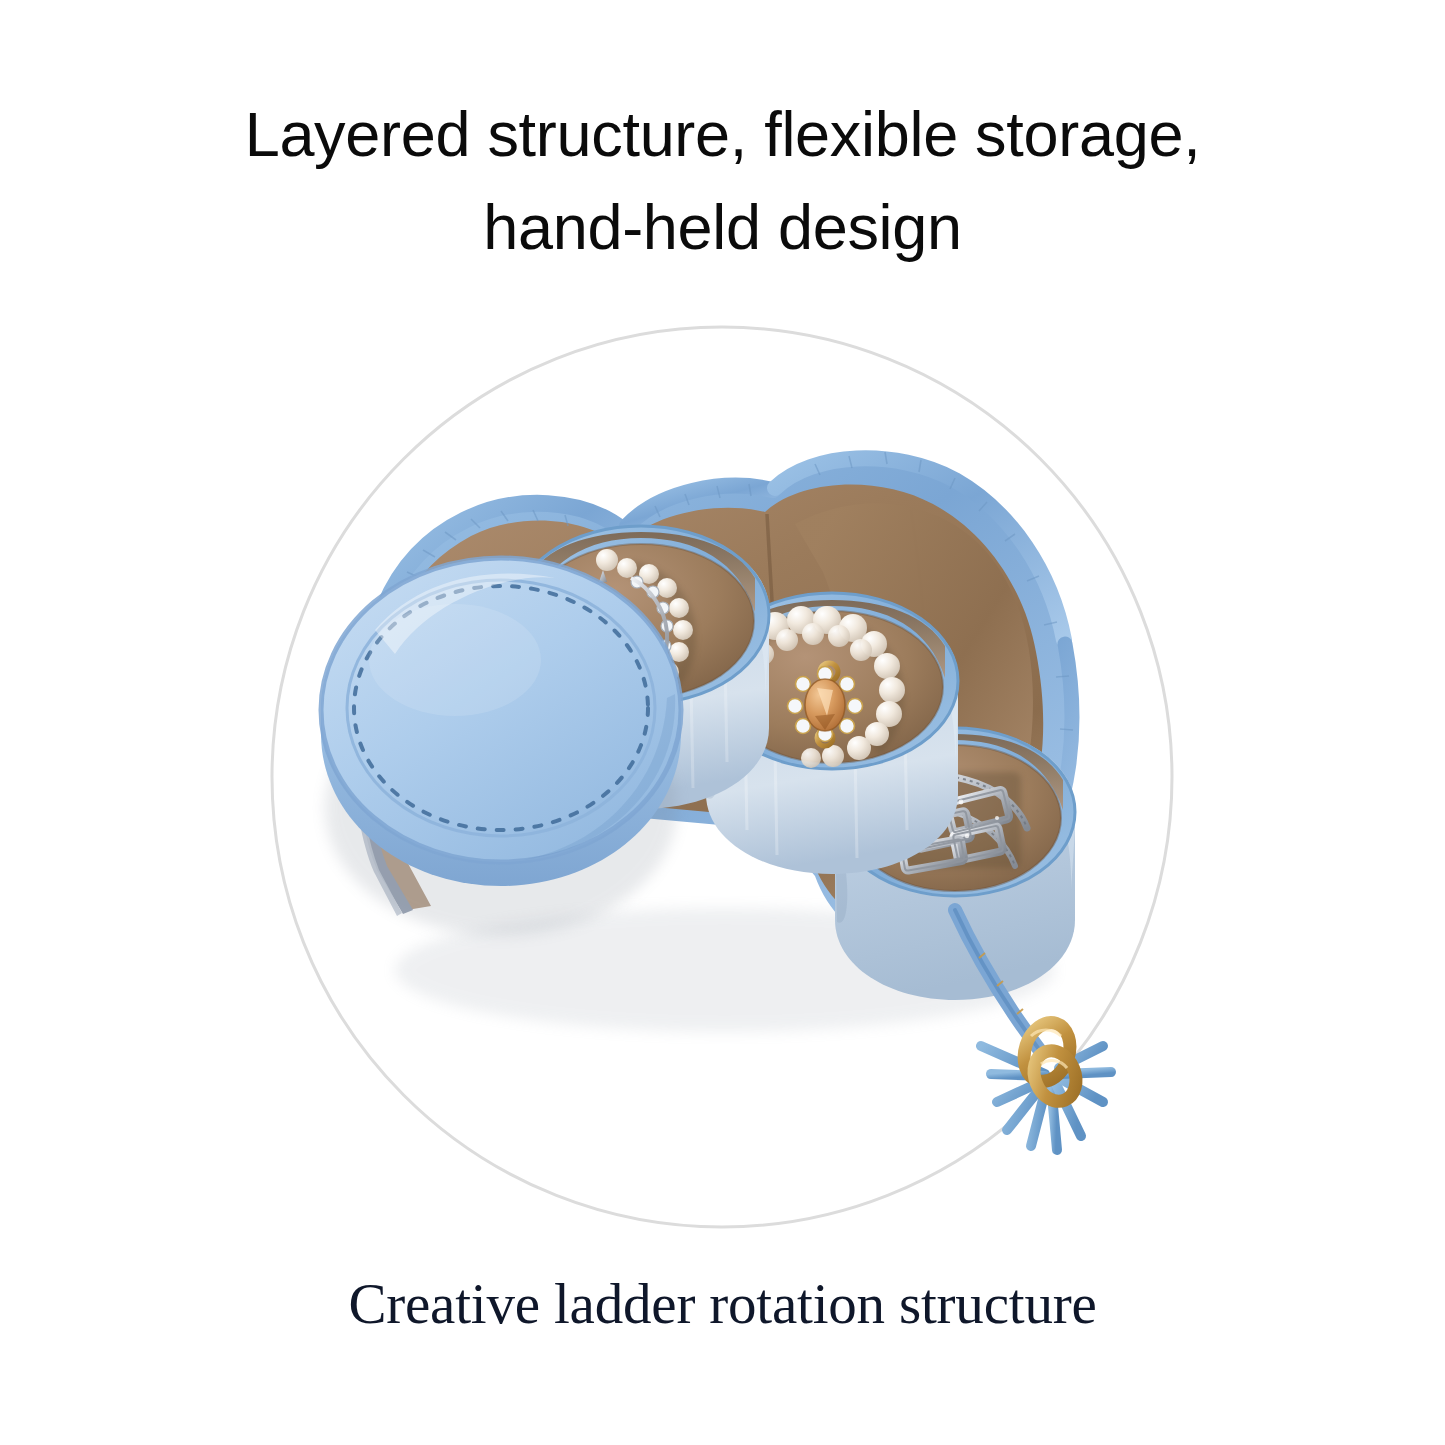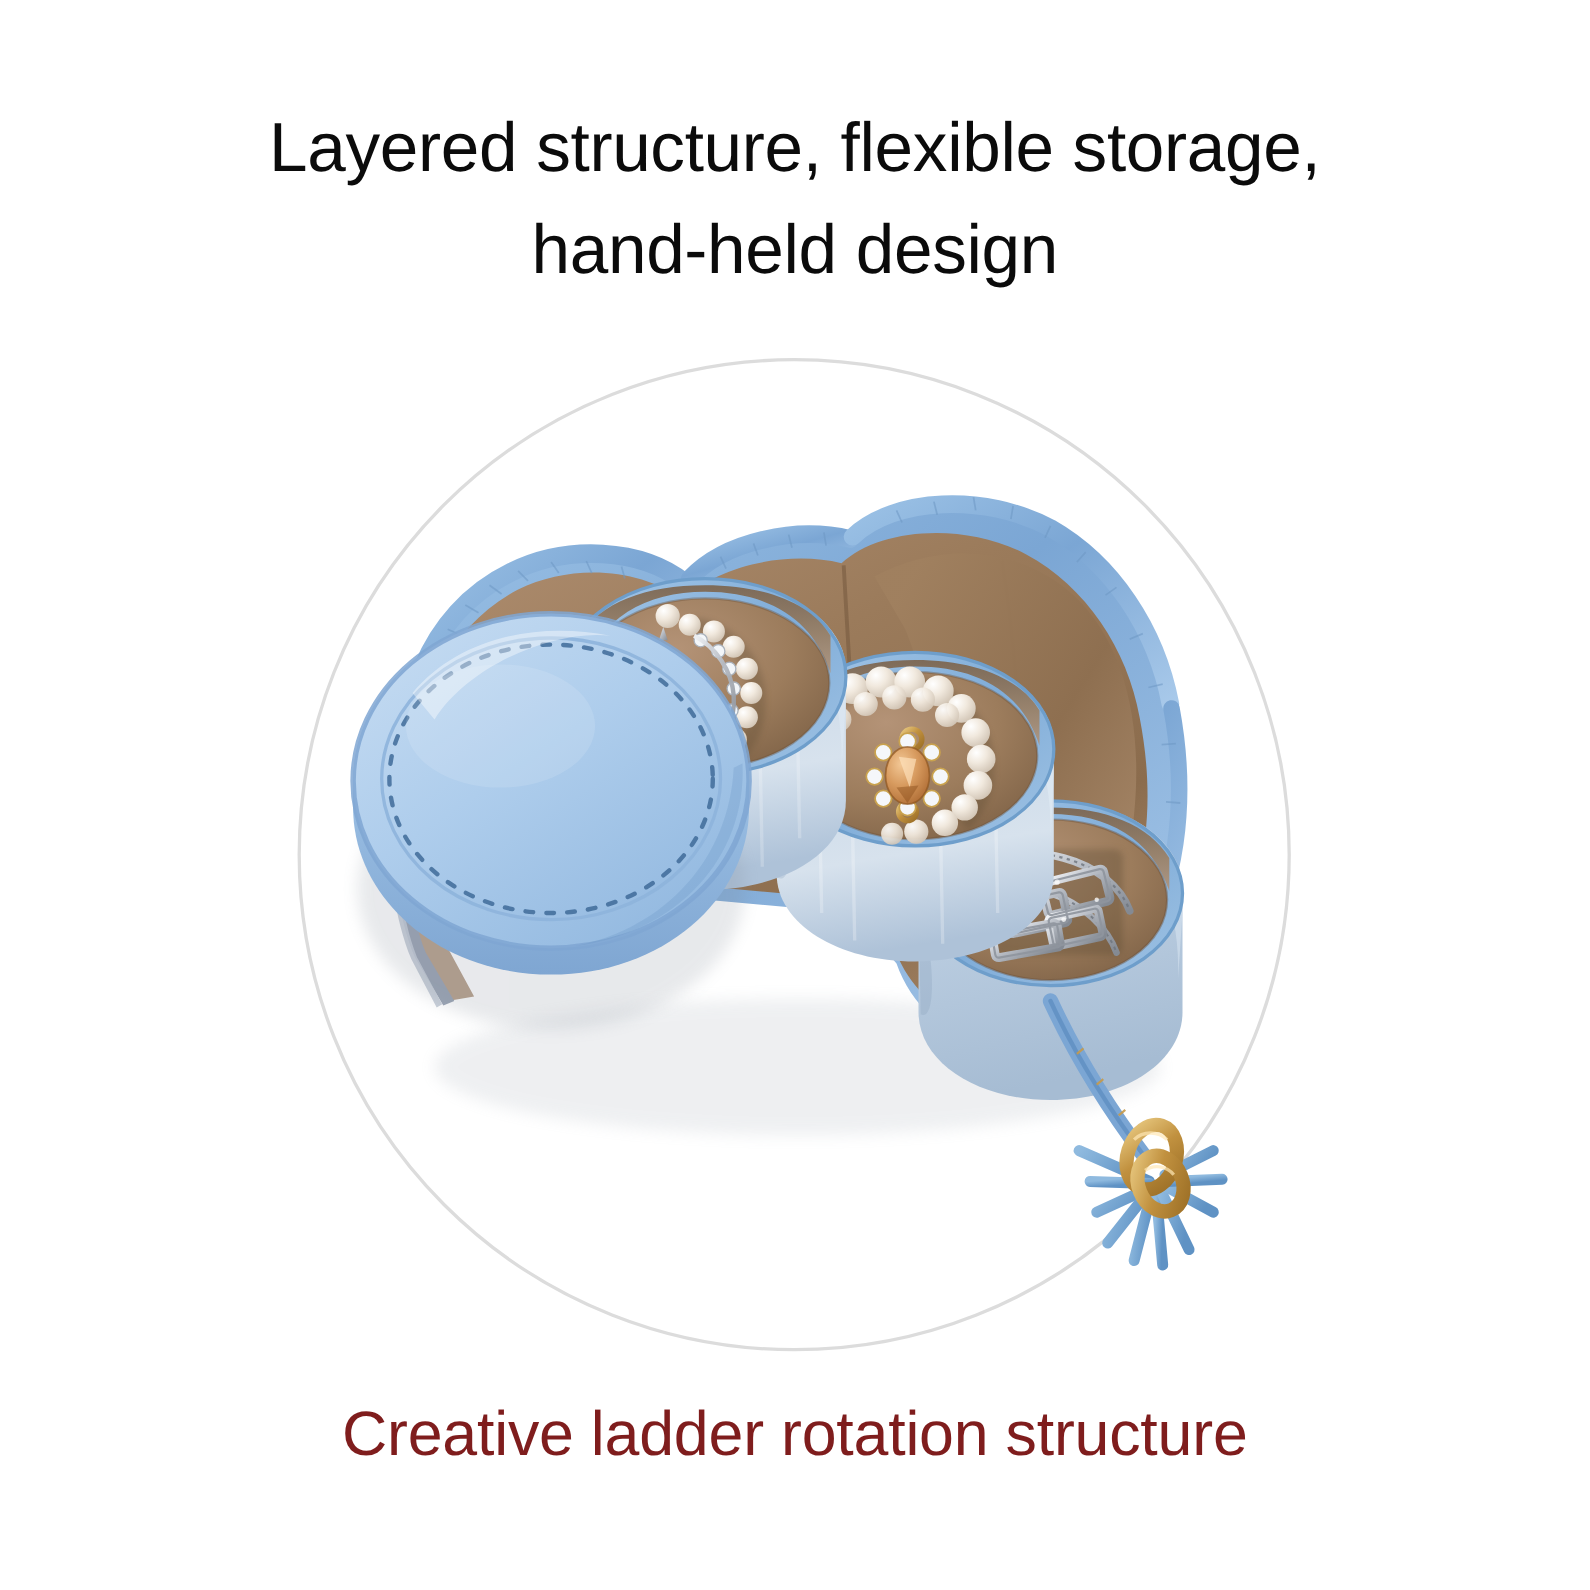--- a/index.html
+++ b/index.html
@@ -32,25 +32,25 @@
     white-space: pre-line;
   }
 
   
   .caption {
     position: absolute;
     left: 0;
     top: 1270px;
     width: 1445px;
     text-align: center;
-    font-family: Liberation Sans, sans-serif;
+    font-family: Liberation Serif, serif;
     font-size: 57px;
     font-weight: 300;
     line-height: 1.2;
-    color: #7f1d1d;
+    color: #0f172a;
     letter-spacing: -0.2px;
   }
 
   
   .stage {
     position: absolute;
     left: 255px;
     top: 310px;
     width: 935px;
     height: 935px;

